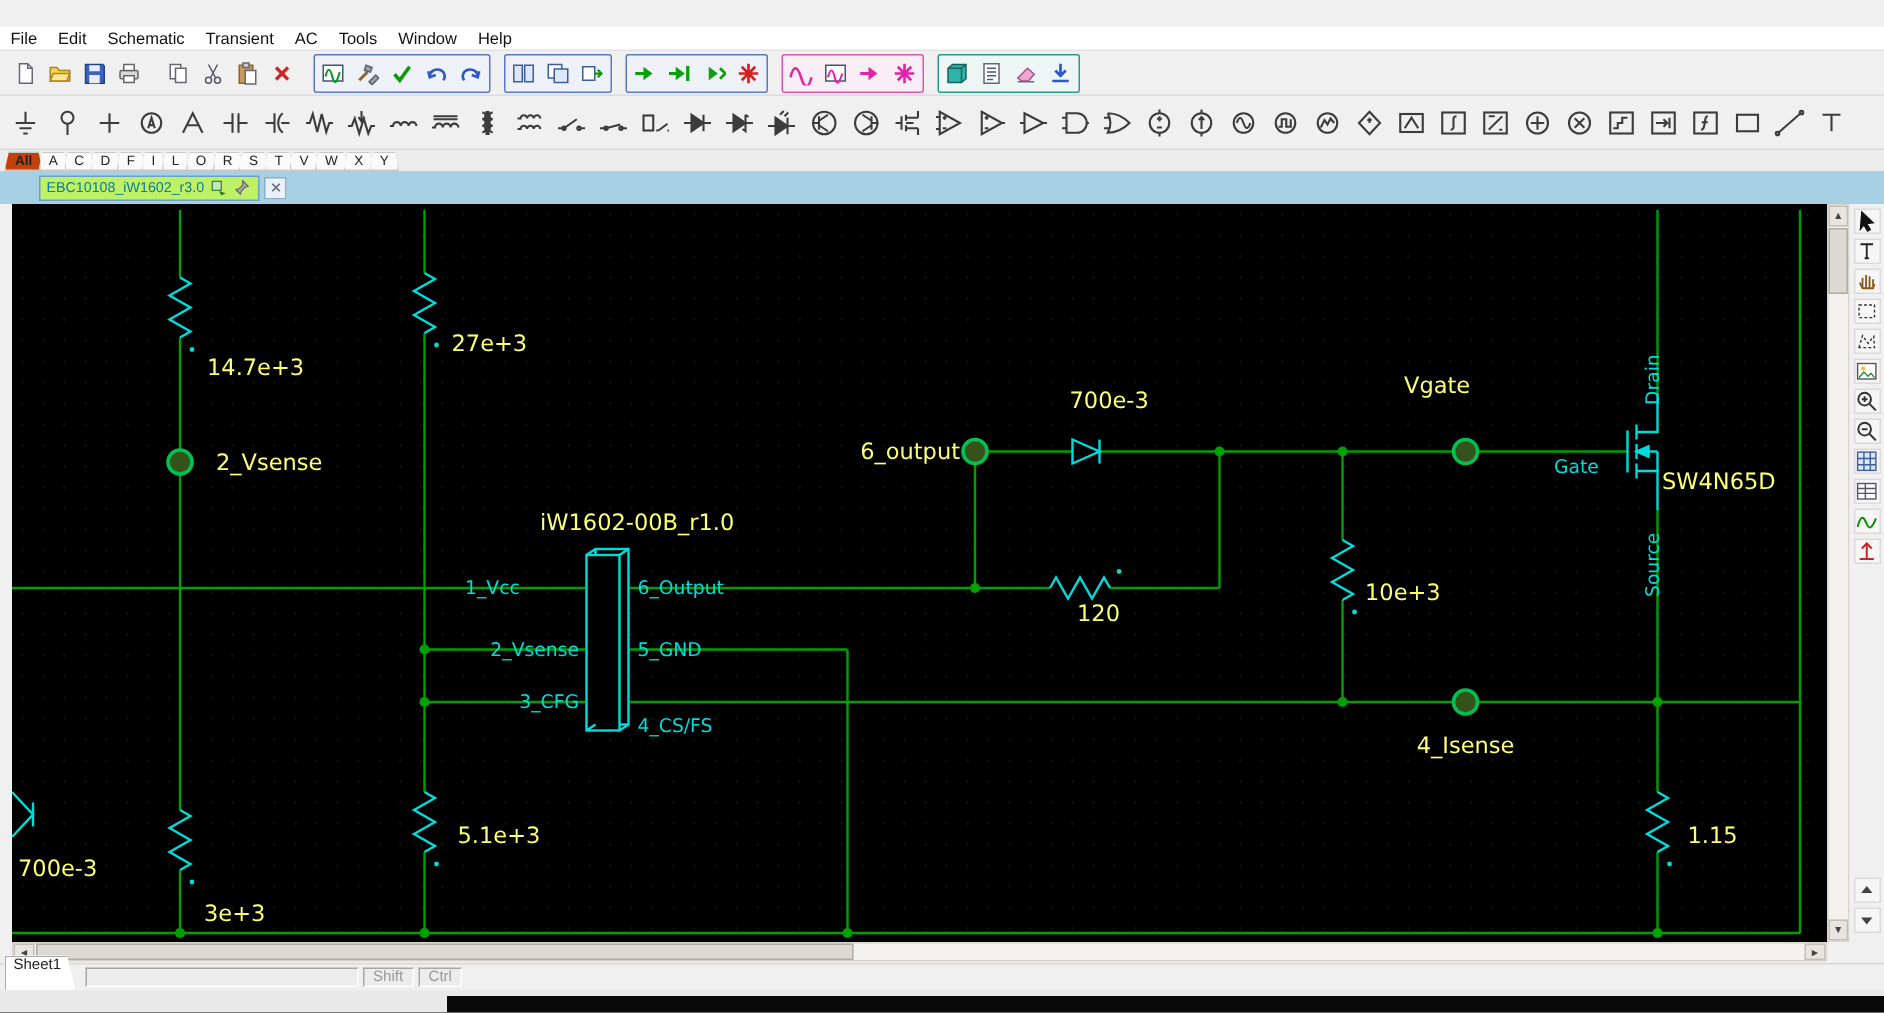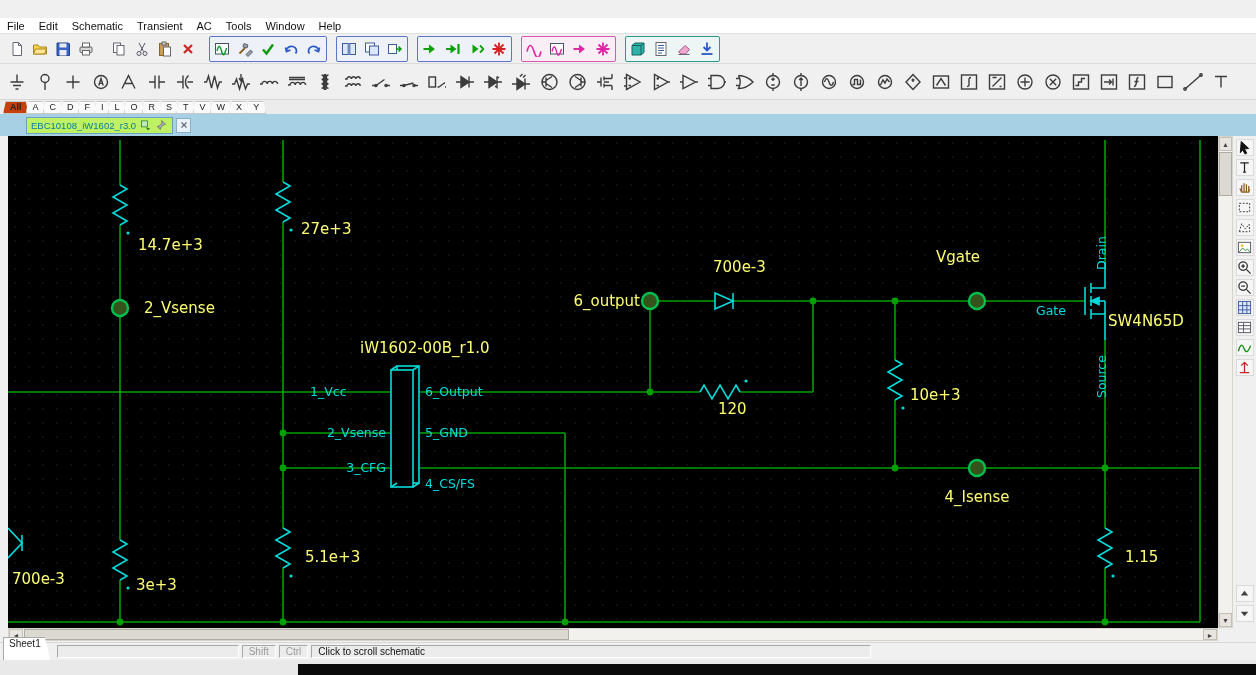--- a/index.html
+++ b/index.html
@@ -680,21 +680,21 @@
       <div class="s-label" style="left:136px;top:163px">2_Vsense</div>
       <div class="s-label" style="left:352px;top:203px">iW1602-00B_r1.0</div>
       <div class="s-label" style="left:536px;top:156px;width:96px;text-align:right">6_output</div>
       <div class="s-label" style="left:705px;top:122px">700e-3</div>
       <div class="s-label" style="left:928px;top:112px;width:82px;text-align:left">Vgate</div>
       <div class="s-label" style="left:1100px;top:176px">SW4N65D</div>
       <div class="s-label" style="left:710px;top:264px">120</div>
       <div class="s-label" style="left:902px;top:250px">10e+3</div>
       <div class="s-label" style="left:922px;top:352px;width:94px;text-align:center">4_Isense</div>
       <div class="s-label" style="left:297px;top:412px">5.1e+3</div>
-      <div class="s-label" style="left:128px;top:440px">3e+3</div>
+      <div class="s-label" style="left:128px;top:464px">3e+3</div>
       <div class="s-label" style="left:4px;top:434px">700e-3</div>
       <div class="s-label" style="left:1117px;top:412px">1.15</div>
 
       <div class="s-label cy" style="left:302px;top:248px;width:76px;text-align:left">1_Vcc</div>
       <div class="s-label cy" style="left:296px;top:289px;width:82px;text-align:right">2_Vsense</div>
       <div class="s-label cy" style="left:302px;top:324px;width:76px;text-align:right">3_CFG</div>
       <div class="s-label cy" style="left:417px;top:248px">6_Output</div>
       <div class="s-label cy" style="left:417px;top:289px">5_GND</div>
       <div class="s-label cy" style="left:417px;top:340px">4_CS/FS</div>
       <div class="s-label cy" style="left:1028px;top:167px">Gate</div>
@@ -803,19 +803,18 @@
   </div>
 
   <div class="statusbar">
     <span class="sheettab">Sheet1</span>
     <span class="sb-spacer"></span>
     <span style="display:flex">
 
     <span class="sb-key">Shift</span>
         <span class="sb-key">Ctrl</span>
       </span>
-    <span class="sb-hint">Click to scroll schematic</span>
   </div>
 
   <div class="bottomstrip">
     <div class="blackbar"></div>
   </div>
 </div>
 
 </body></html>

